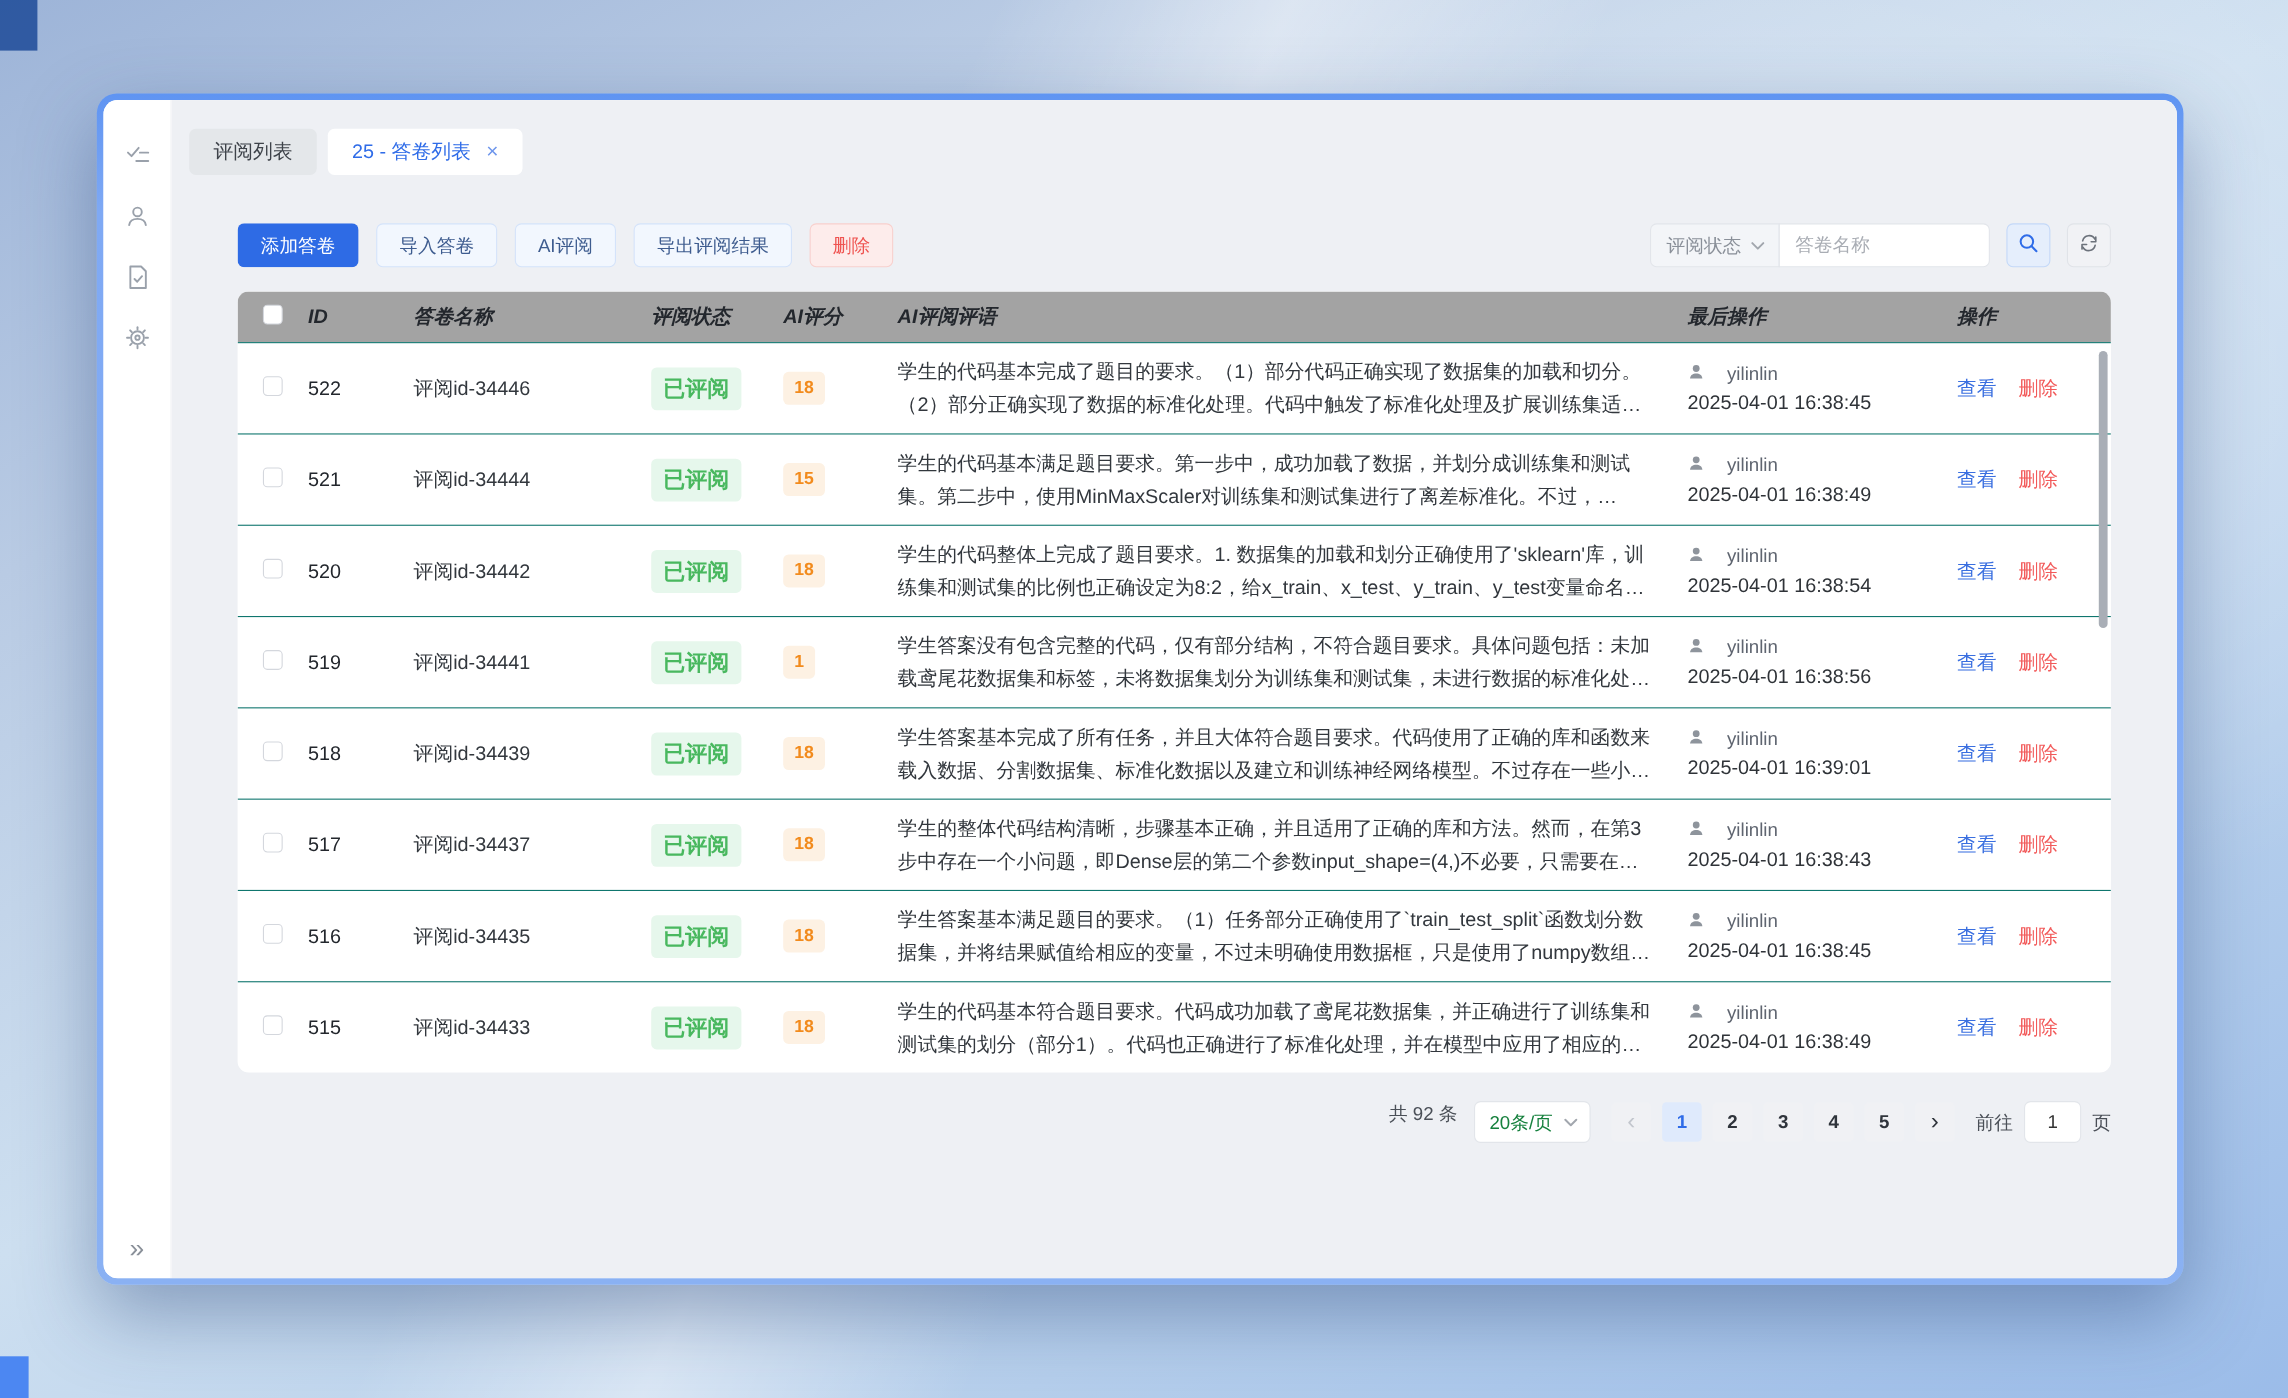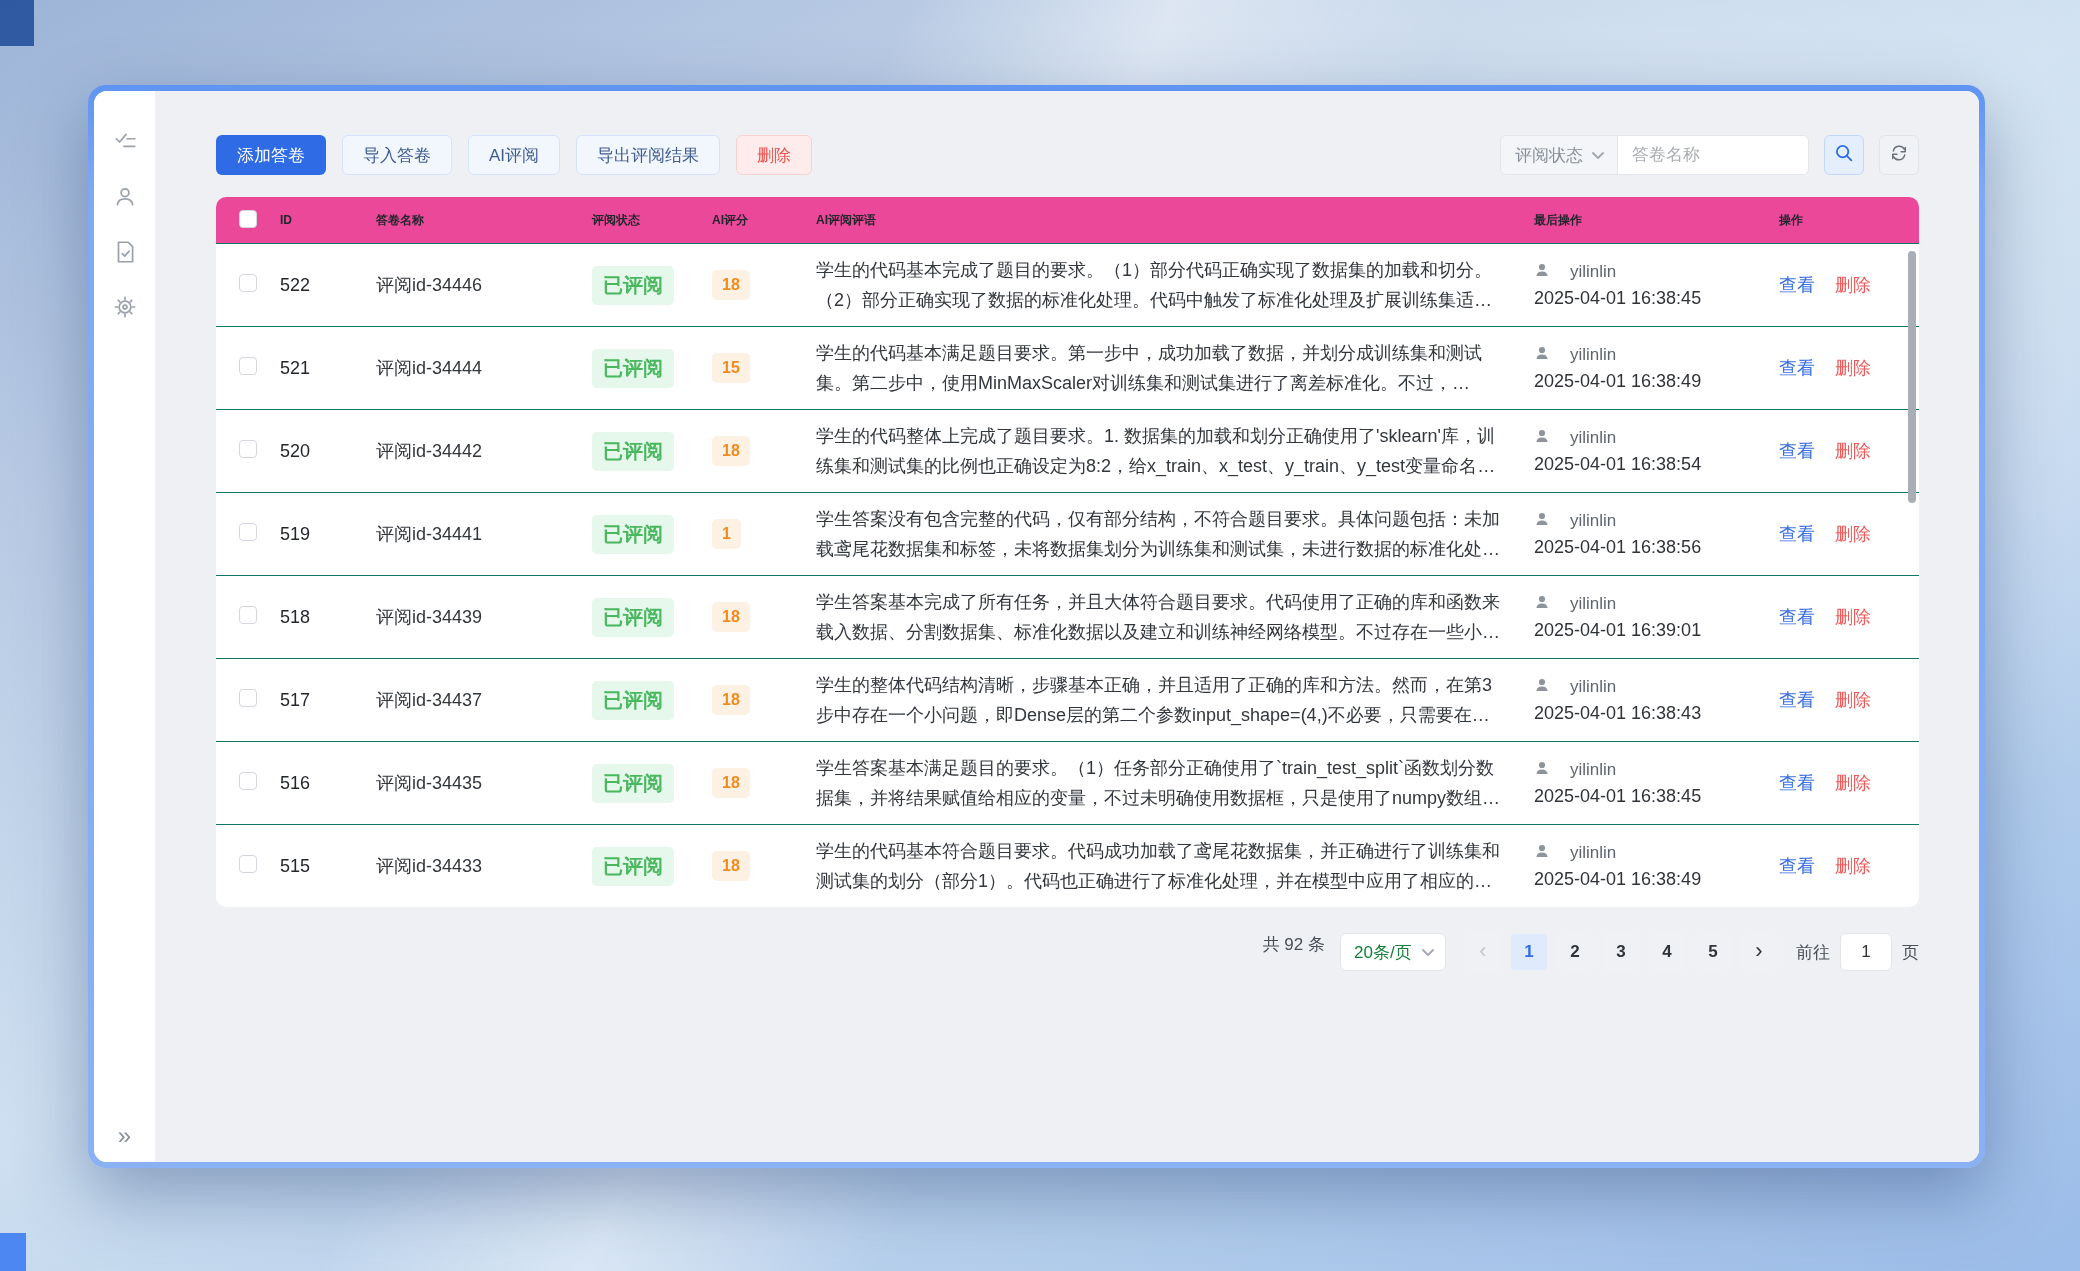--- a/index.html
+++ b/index.html
@@ -64,21 +64,21 @@
     border-radius:0 6px 6px 0; padding:0 14px; font-size:17px; color:#333; outline:none;
     font-family:"Liberation Sans","DejaVu Sans",sans-serif; }
   .input-name::placeholder { color:#a9adb4; }
   .icon-btn { width:40px; height:40px; border-radius:6px; display:flex; align-items:center;
     justify-content:center; cursor:pointer; }
   .icon-btn.search { background:#e5eefc; border:1px solid #c3d8f8; }
   .icon-btn.refresh { background:#f1f2f5; border:1px solid #e0e3e8; }
 
   .table-card { margin-top:22px; background:#fff; border-radius:10px; position:relative; overflow:hidden; }
   .grid-cols { display:grid; grid-template-columns:64px 96px 216px 120px 104px 1fr 245px 140px; align-items:center; }
-  .thead { height:46px; background:#ec4899; font-weight:bold; font-size:12px; color:#23272d; }
+  .thead { height:46px; background:#a3a3a3; font-weight:bold; font-size:18px; color:#23272d;font-style:italic; }
   .trow { min-height:83px; border-top:1px solid #0f766e; font-size:18px; }
   .cell { padding-right:10px; }
   .c-check { padding-left:23px; }
   .checkbox { width:18px; height:18px; border:1px solid #d4d7dd; border-radius:4px; background:#fff;
     display:inline-block; cursor:pointer; }
   .c-id { color:#23272d; }
   .c-name { color:#32373d; }
   .badge-status { background:#e6f7ec; color:#49b85f; font-size:20px; font-weight:bold;
     padding:6px 11px; border-radius:5px; display:inline-block; }
   .badge-score { background:#fdf1e3; color:#f28b1d; font-size:16px; font-weight:bold;
@@ -164,20 +164,29 @@
                   <path d="M16.8 16.8l1.4 1.4"></path>
                   <path d="M5.8 18.2l1.4-1.4"></path>
                   <path d="M16.8 7.2l1.4-1.4"></path>
               </svg>
             </span>
           </div>
           <div class="collapse-btn">»</div>
         </div>
 
         <div class="content">
+          <div class="tabs-row">
+            <div class="tab inactive">
+              <span>评阅列表</span>
+            </div>
+            <div class="tab active">
+              <span>25 - 答卷列表</span>
+              <span class="tab-close">×</span>
+            </div>
+          </div>
 
           <div class="main-pane">
             <div class="toolbar">
               <div class="btn-group">
                 <button class="btn btn-primary">添加答卷</button>
                 <button class="btn btn-soft">导入答卷</button>
                 <button class="btn btn-soft">AI评阅</button>
                 <button class="btn btn-soft">导出评阅结果</button>
                 <button class="btn btn-danger">删除</button>
               </div>

